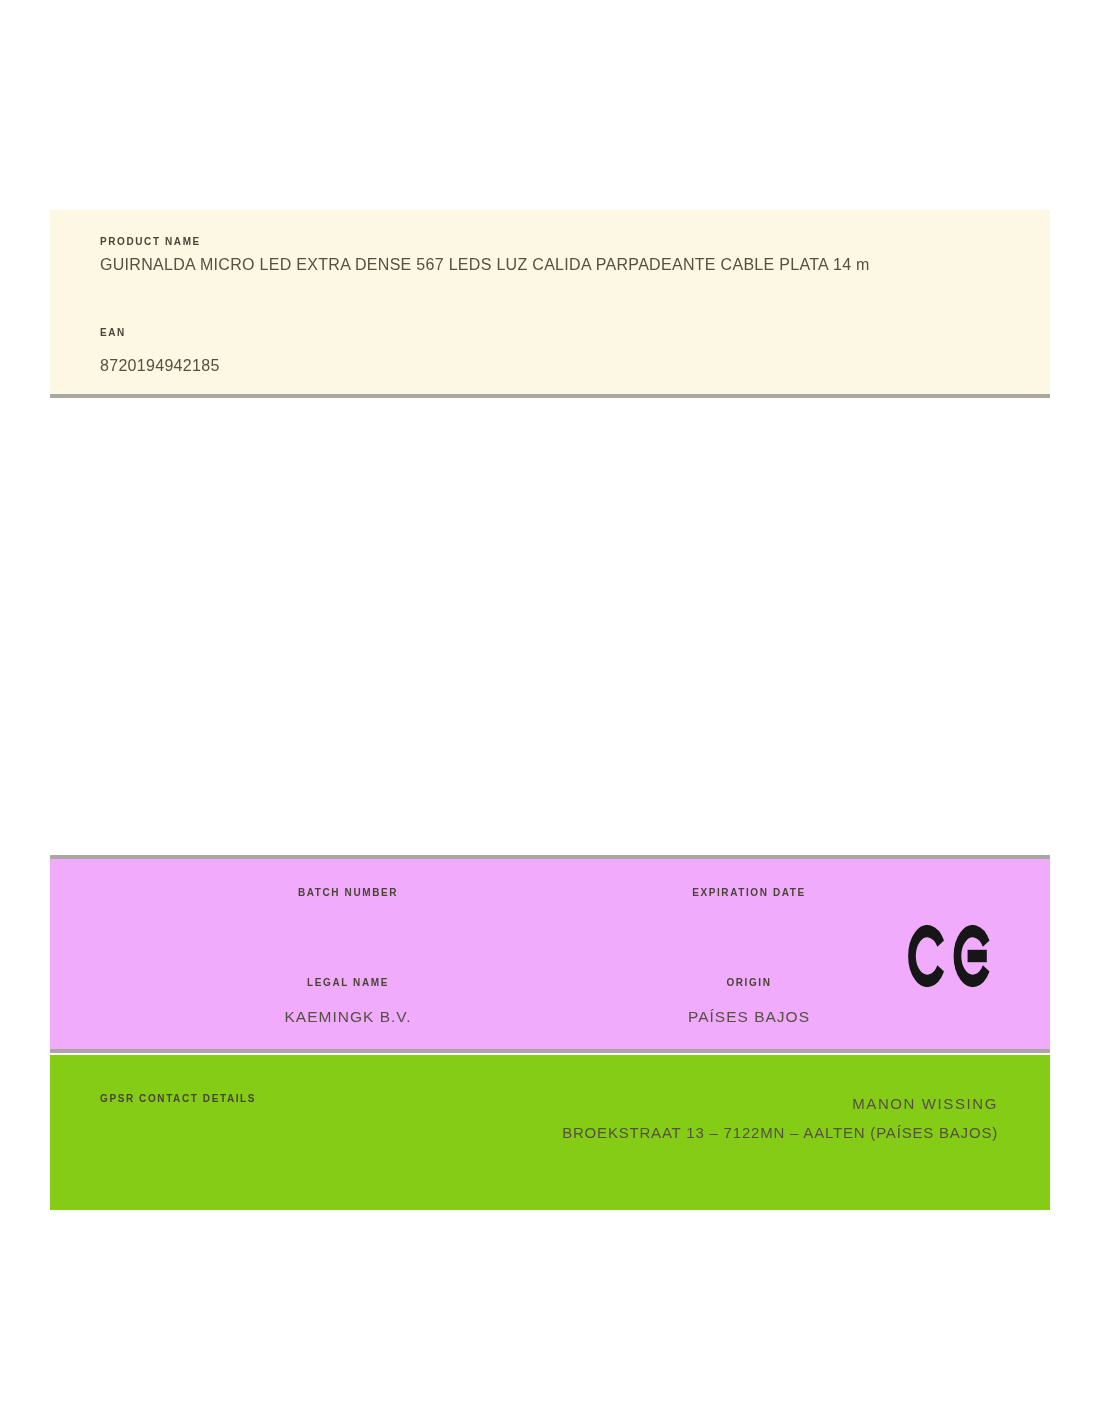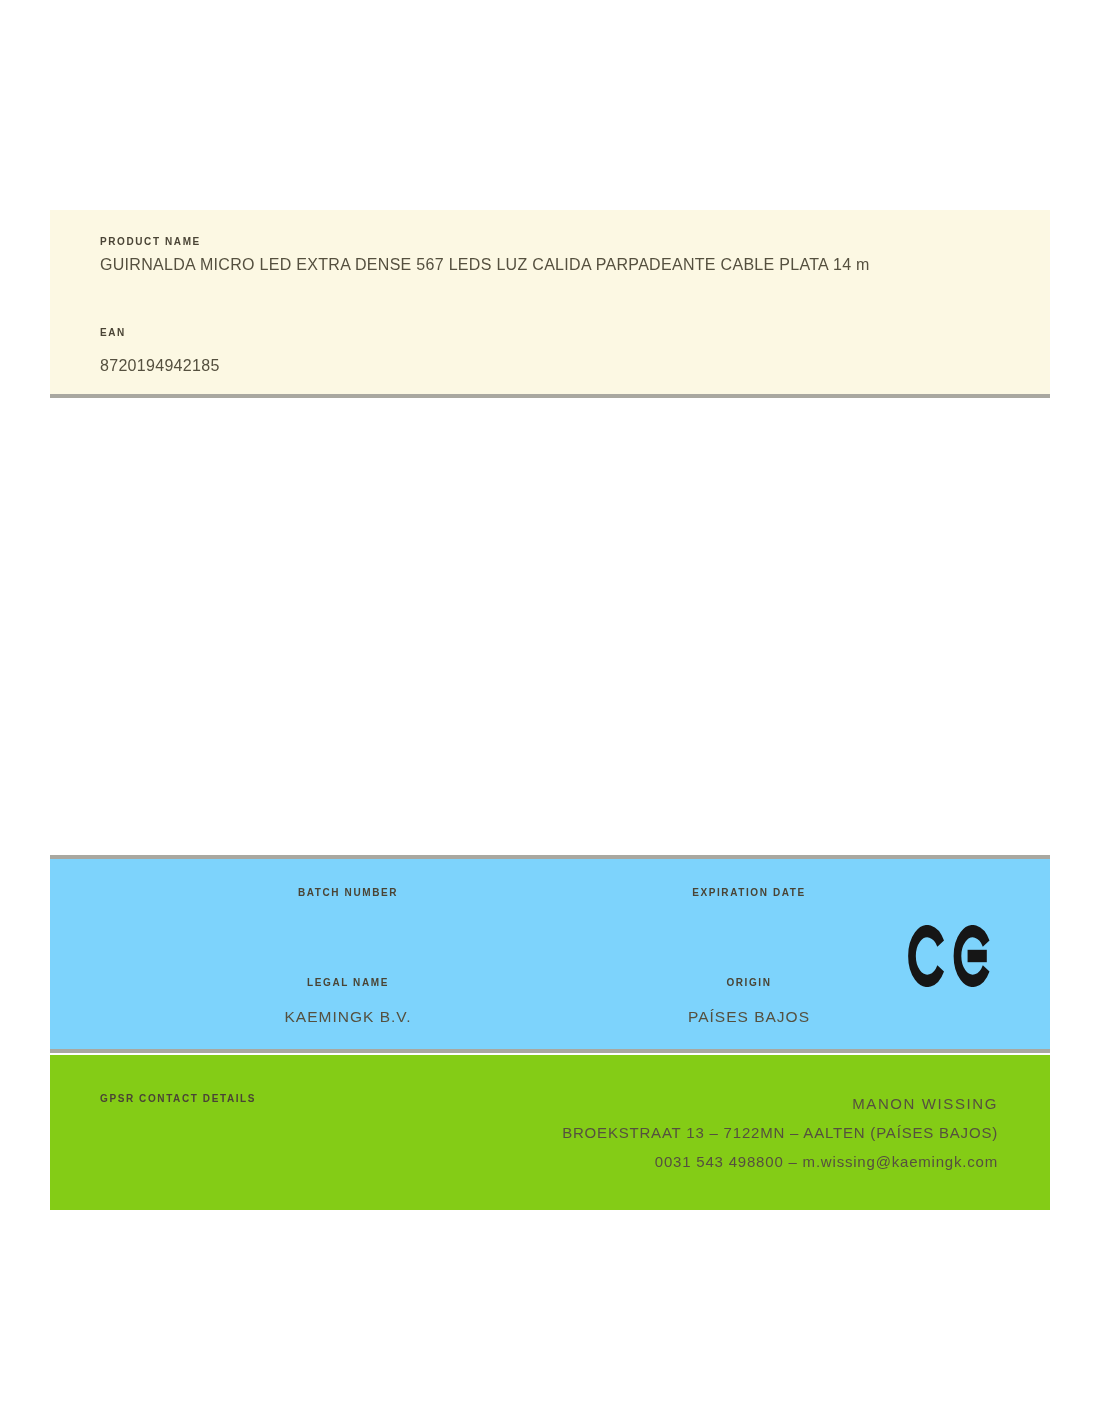--- a/index.html
+++ b/index.html
@@ -23,21 +23,21 @@
   }
   .sec-product {
     top: 210px;
     height: 188px;
     background: #fcf8e3;
     border-bottom: 4px solid #a9a8a0;
   }
   .sec-info {
     top: 855px;
     height: 198px;
-    background: #7dd3fc;
+    background: #f0abfc;
     border-top: 4px solid #a9a8a0;
     border-bottom: 4px solid #a9a8a0;
   }
   .sec-contact {
     top: 1055px;
     height: 155px;
     background: #84cc16;
   }
   .abs { position: absolute; }
   .label {
@@ -110,17 +110,16 @@
         <path d="M 93 30 H 123"></path>
       </svg>
     </div>
   </section>
 
   <section class="sec sec-contact">
     <div class="abs label" style="left:50px; top:38px;">GPSR CONTACT DETAILS</div>
     <div class="abs contact-block" style="right:52px; top:34px;">
       <div class="contact-line contact-name">MANON WISSING</div>
       <div class="contact-line">BROEKSTRAAT 13 – 7122MN – AALTEN (PAÍSES BAJOS)</div>
-      <div class="contact-line">0031 543 498800 – m.wissing@kaemingk.com</div>
     </div>
   </section>
 
 </div>
 
 </body></html>

